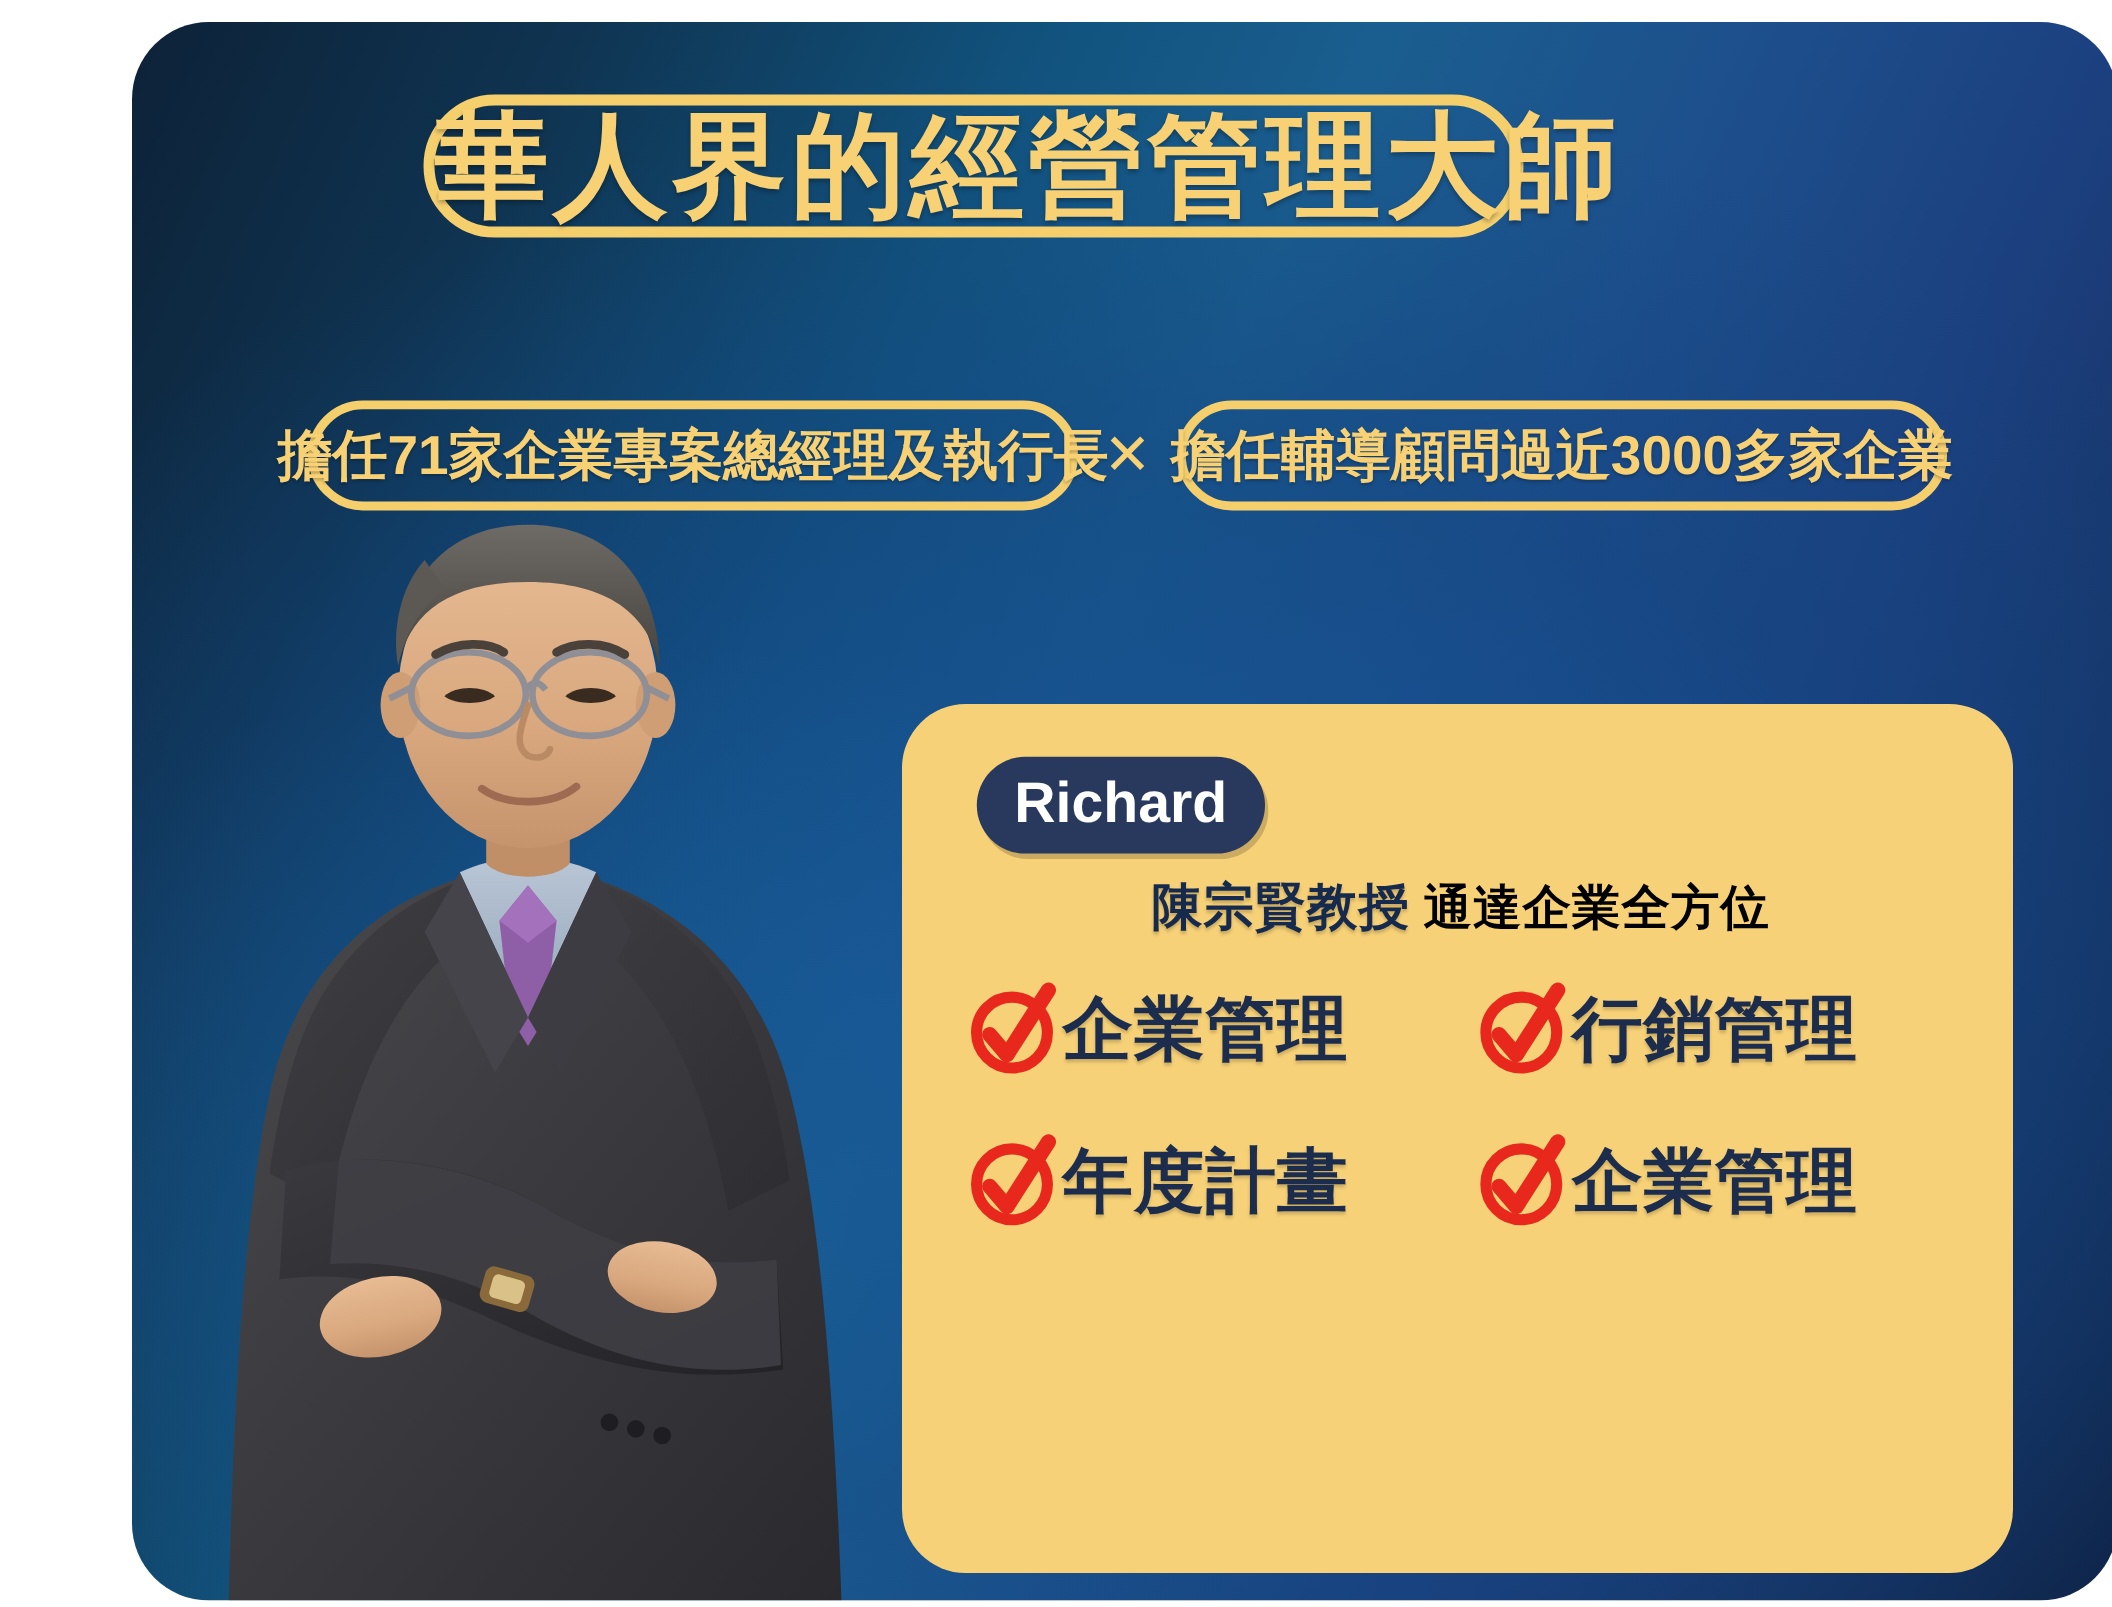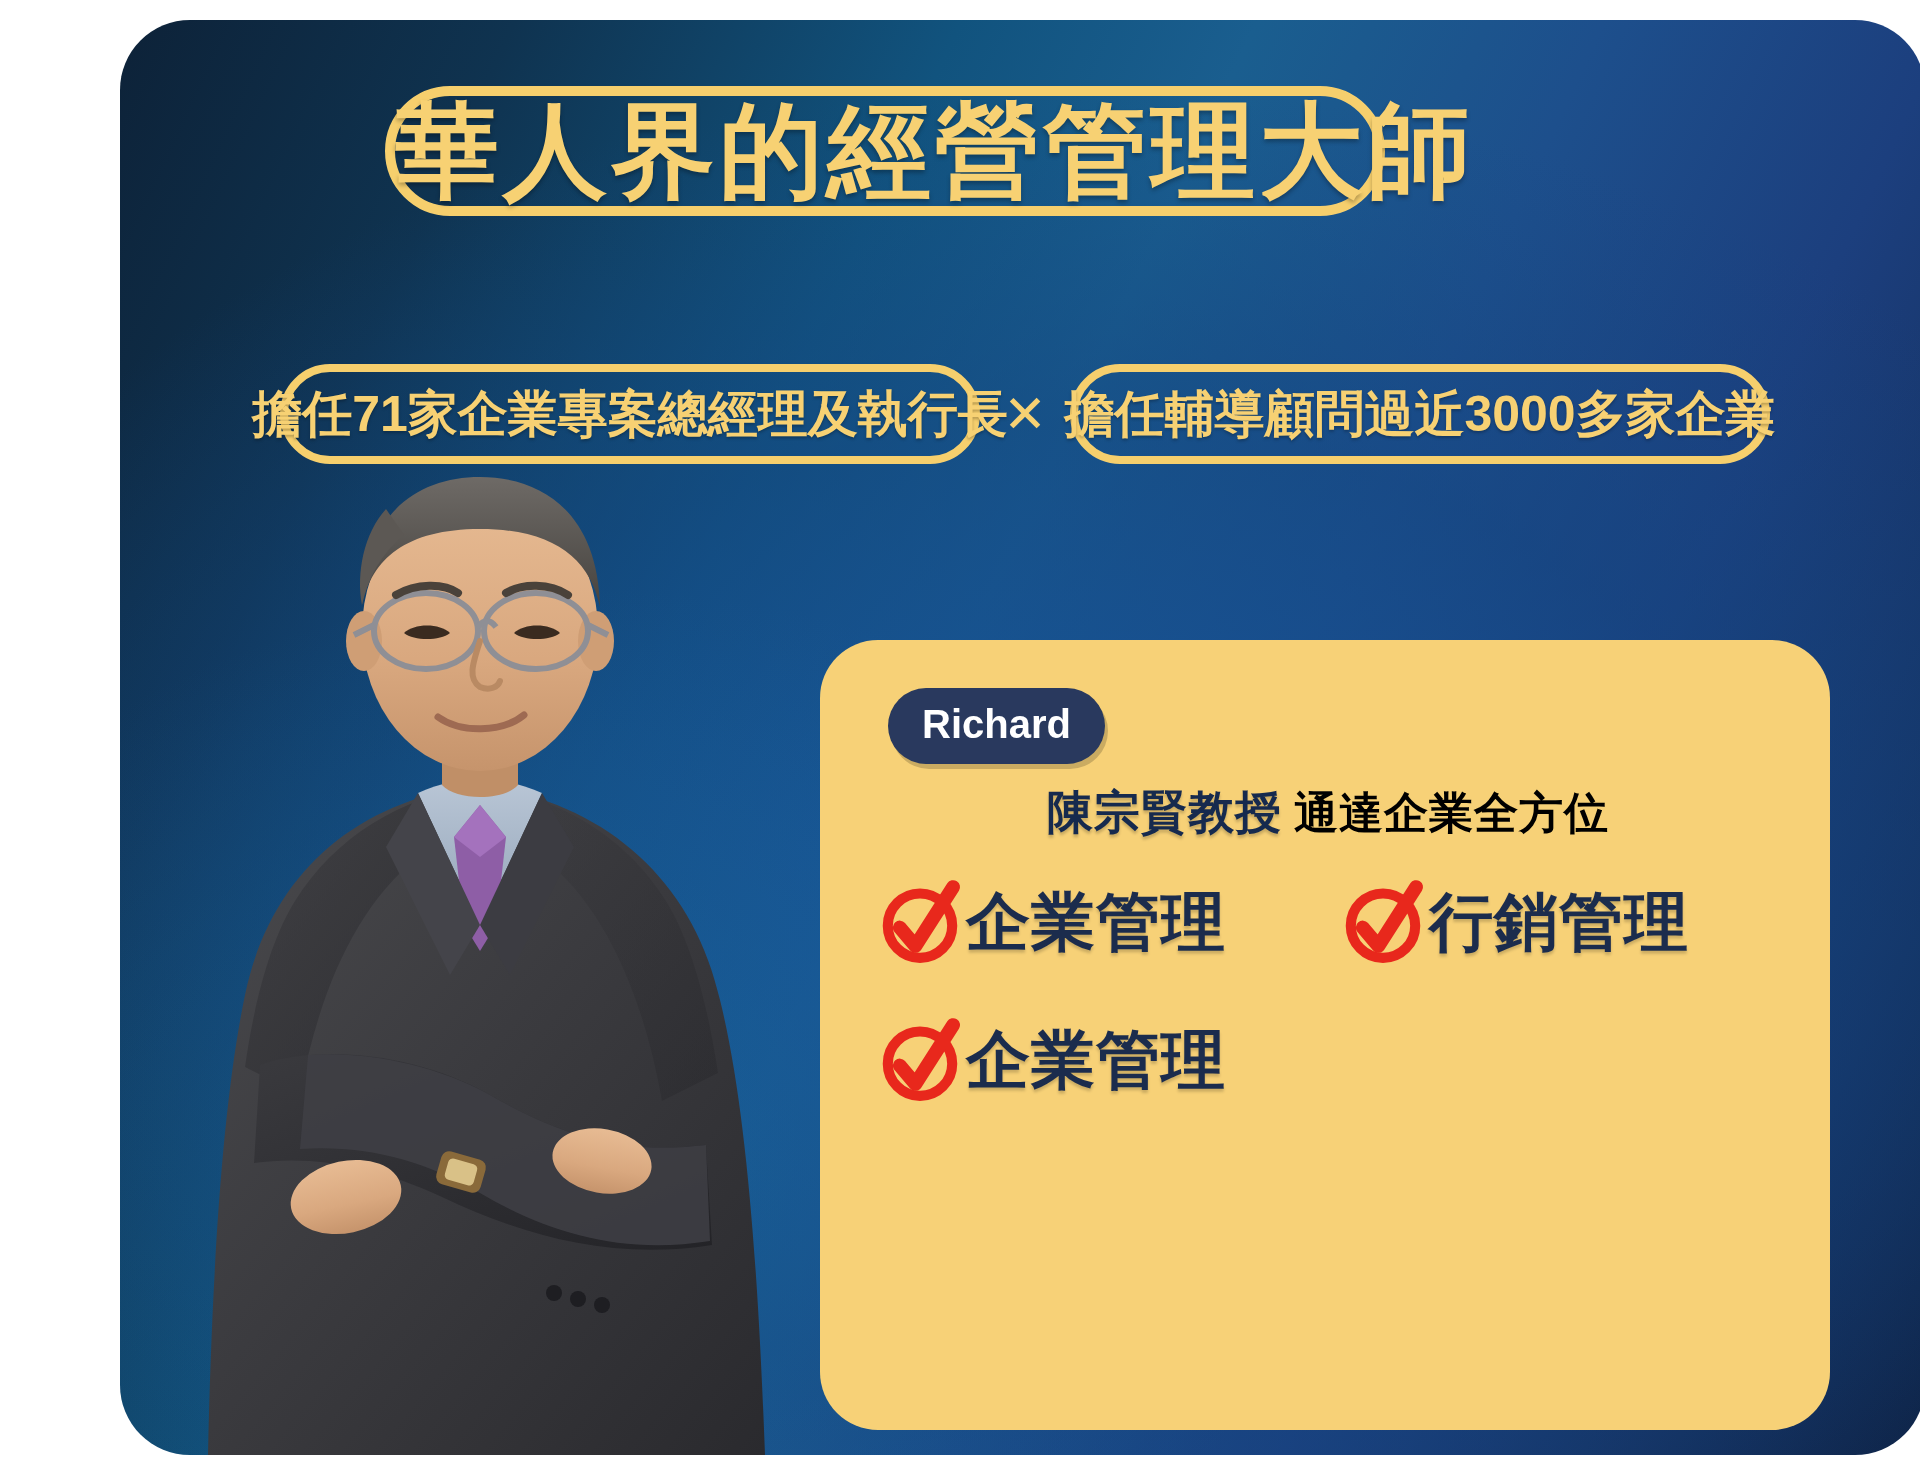--- a/index.html
+++ b/index.html
@@ -122,21 +122,21 @@
     border-radius: 58px;
     z-index: 6;
     box-sizing: border-box;
     padding: 48px 40px 34px 46px;
   }
 
   .badge {
     display: inline-block;
     background: #29395e;
     color: #ffffff;
-    font-size: 40px;
+    font-size: 52px;
     font-weight: 700;
     line-height: 1;
     padding: 16px 34px 20px 34px;
     border-radius: 44px;
     margin-left: 22px;
     box-shadow: 3px 5px 0 rgba(0,0,0,0.18);
   }
 
   .name-line {
     margin-top: 24px;
@@ -334,20 +334,29 @@
       <div class="check-item">
         <span class="check-icon">
           <svg viewBox="0 0 100 100" aria-hidden="true">
             <circle cx="50" cy="54" r="35" fill="none" stroke="#e8281c" stroke-width="11"></circle>
             <path d="M28 56 L45 76 L86 12" fill="none" stroke="#e8281c" stroke-width="15" stroke-linecap="round" stroke-linejoin="round"></path>
           </svg>
         </span>
         <span class="check-label">行銷管理</span>
       </div>
 
+      <div class="check-item">
+        <span class="check-icon">
+          <svg viewBox="0 0 100 100" aria-hidden="true">
+            <circle cx="50" cy="54" r="35" fill="none" stroke="#e8281c" stroke-width="11"></circle>
+            <path d="M28 56 L45 76 L86 12" fill="none" stroke="#e8281c" stroke-width="15" stroke-linecap="round" stroke-linejoin="round"></path>
+          </svg>
+        </span>
+        <span class="check-label">年度計畫</span>
+      </div>
 
       <div class="check-item">
         <span class="check-icon">
           <svg viewBox="0 0 100 100" aria-hidden="true">
             <circle cx="50" cy="54" r="35" fill="none" stroke="#e8281c" stroke-width="11"></circle>
             <path d="M28 56 L45 76 L86 12" fill="none" stroke="#e8281c" stroke-width="15" stroke-linecap="round" stroke-linejoin="round"></path>
           </svg>
         </span>
         <span class="check-label">企業管理</span>
       </div>

